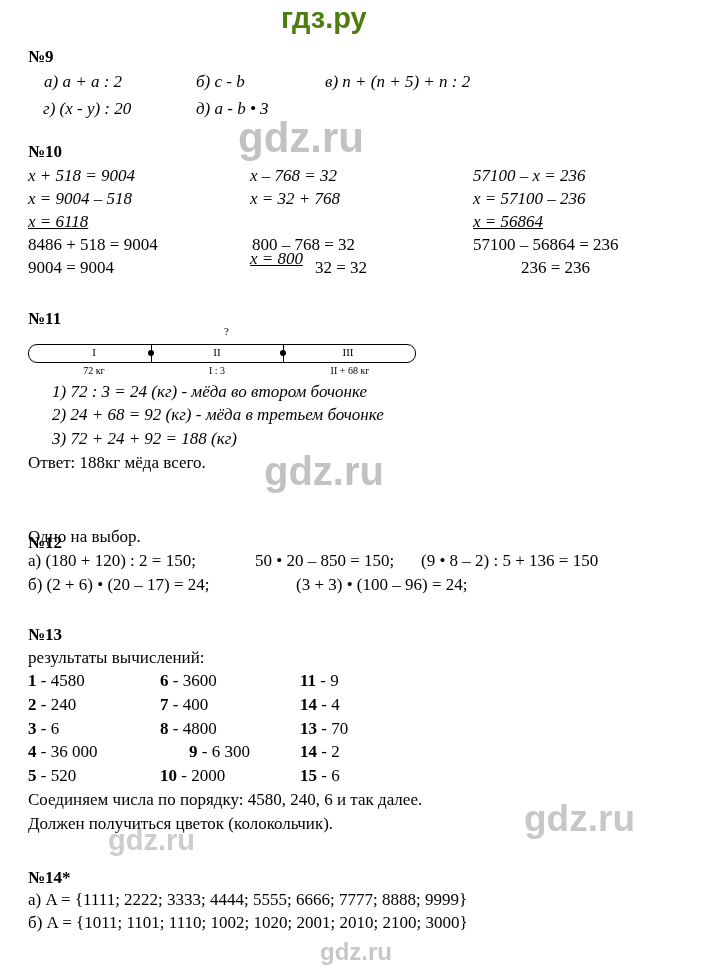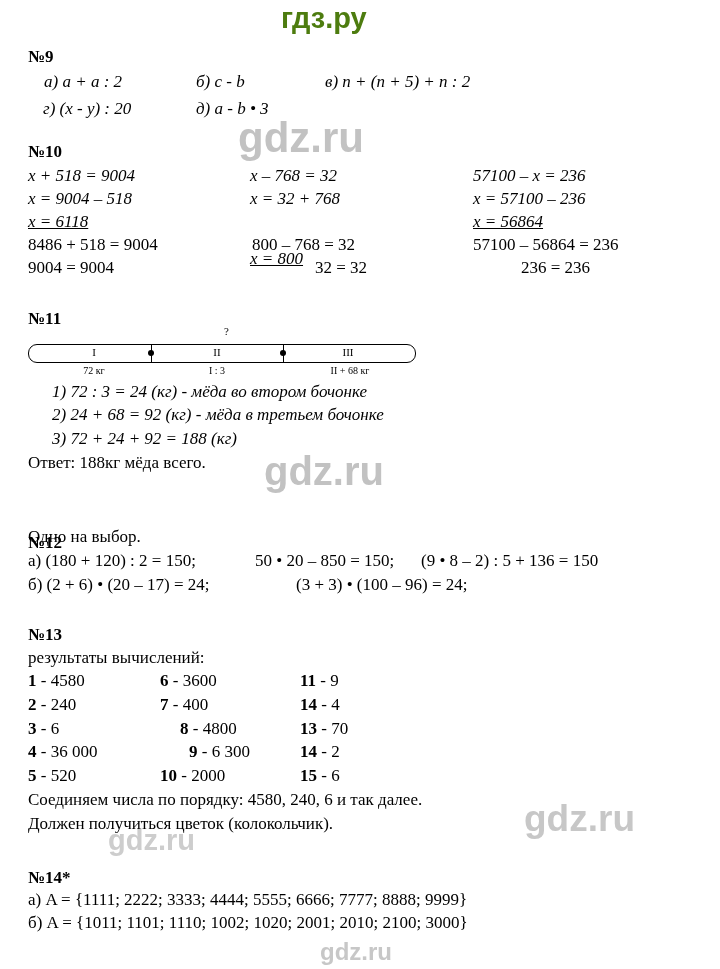--- a/index.html
+++ b/index.html
@@ -239,21 +239,21 @@
     </div>
 
     <div class="txt" style="left:160px; top:671px;">
       <span class="bld">6</span>
       <span>- 3600</span>
     </div>
     <div class="txt" style="left:160px; top:695px;">
       <span class="bld">7</span>
       <span>- 400</span>
     </div>
-    <div class="txt" style="left:160px; top:719px;margin-left:20px;">
+    <div class="txt" style="left:160px; top:719px;">
       <span class="bld">8</span>
       <span>- 4800</span>
     </div>
     <div class="txt" style="left:160px; top:742px;margin-left:29px;">
       <span class="bld">9</span>
       <span>- 6 300</span>
     </div>
     <div class="txt" style="left:160px; top:766px;">
       <span class="bld">10</span>
       <span>- 2000</span>

